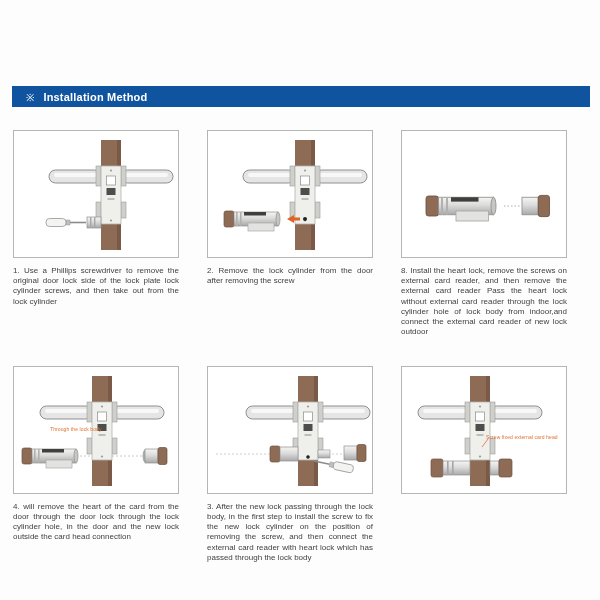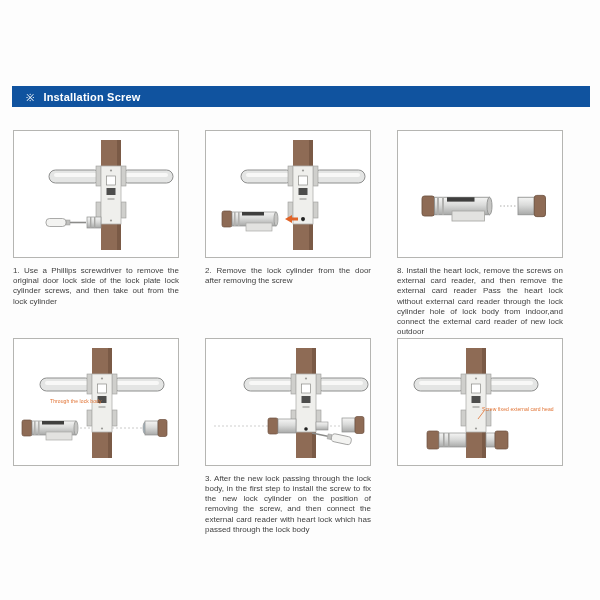--- a/index.html
+++ b/index.html
@@ -19,20 +19,21 @@
   }
   .header-icon { font-size: 10px; margin-left: 14px; }
   .header-title { font-size: 11px; font-weight: bold; margin-left: 9px; letter-spacing: .2px; }
 
   .steps-grid {
     position: absolute; left: 13px; top: 130px;
     display: grid;
     grid-template-columns: 166px 166px 166px;
     column-gap: 26px;
     row-gap: 0;
+    gap: 28px;
   }
   figure.step { margin: 0; padding: 0; }
   .panel-box {
     position: relative;
     width: 164px; height: 126px;
     background: #ffffff;
     border: 1px solid #b5b5b2;
   }
   .panel-box svg { display:block; }
   .caption {
@@ -109,21 +110,21 @@
     <g id="g-arrow">
       <path d="M0,0 L7,-4 L7,-1.6 L13,-1.6 L13,1.6 L7,1.6 L7,4 Z" fill="#e06327"></path>
     </g>
   </defs>
 </svg>
 
 <div class="page">
 
   <div class="header-bar">
     <span class="header-icon">※</span>
-    <span class="header-title">Installation Screw</span>
+    <span class="header-title">Installation Method</span>
   </div>
 
   <div class="steps-grid">
 
     <figure class="step">
       <div class="panel-box">
         <svg width="164" height="126" viewBox="0 0 164 126">
           <use href="#g-lock" transform="translate(97,9)"></use>
           <rect x="73" y="86" width="14" height="11" fill="url(#chrome)" stroke="#8f908f" stroke-width="0.7"></rect>
           <rect x="76" y="86" width="1.4" height="11" fill="#a6a6a4"></rect>
@@ -161,20 +162,21 @@
       <div class="panel-box">
         <svg width="164" height="126" viewBox="0 0 164 126">
           <line x1="66" y1="89" x2="150" y2="89" stroke="#bdbdbb" stroke-width="0.8" stroke-dasharray="2,2"></line>
           <use href="#g-lock" transform="translate(88,9)"></use>
           <use href="#g-cyl" transform="translate(8,89)"></use>
           <ellipse cx="131" cy="89" rx="2" ry="6" fill="#a5b3bf" stroke="#8f908f" stroke-width="0.6"></ellipse>
           <use href="#g-reader" transform="translate(131,89)"></use>
         </svg>
         <span class="annot annot-p4">Through the lock body</span>
       </div>
+      <figcaption class="caption">4. will remove the heart of the card from the door through the door lock through the lock cylinder hole, in the door and the new lock outside the card head connection</figcaption>
     </figure>
 
     <figure class="step">
       <div class="panel-box">
         <svg width="164" height="126" viewBox="0 0 164 126">
           <line x1="8" y1="87" x2="156" y2="87" stroke="#c3c3c1" stroke-width="0.8" stroke-dasharray="2,2"></line>
           <use href="#g-lock" transform="translate(100,9)"></use>
           <rect x="62" y="79" width="10" height="16" rx="2" fill="#8e6b55" stroke="#6e5240" stroke-width="0.7"></rect>
           <rect x="72" y="80" width="18" height="14" fill="url(#chrome)" stroke="#8f908f" stroke-width="0.7"></rect>
           <rect x="110" y="83" width="12" height="8" fill="url(#chrome)" stroke="#8f908f" stroke-width="0.6"></rect>

